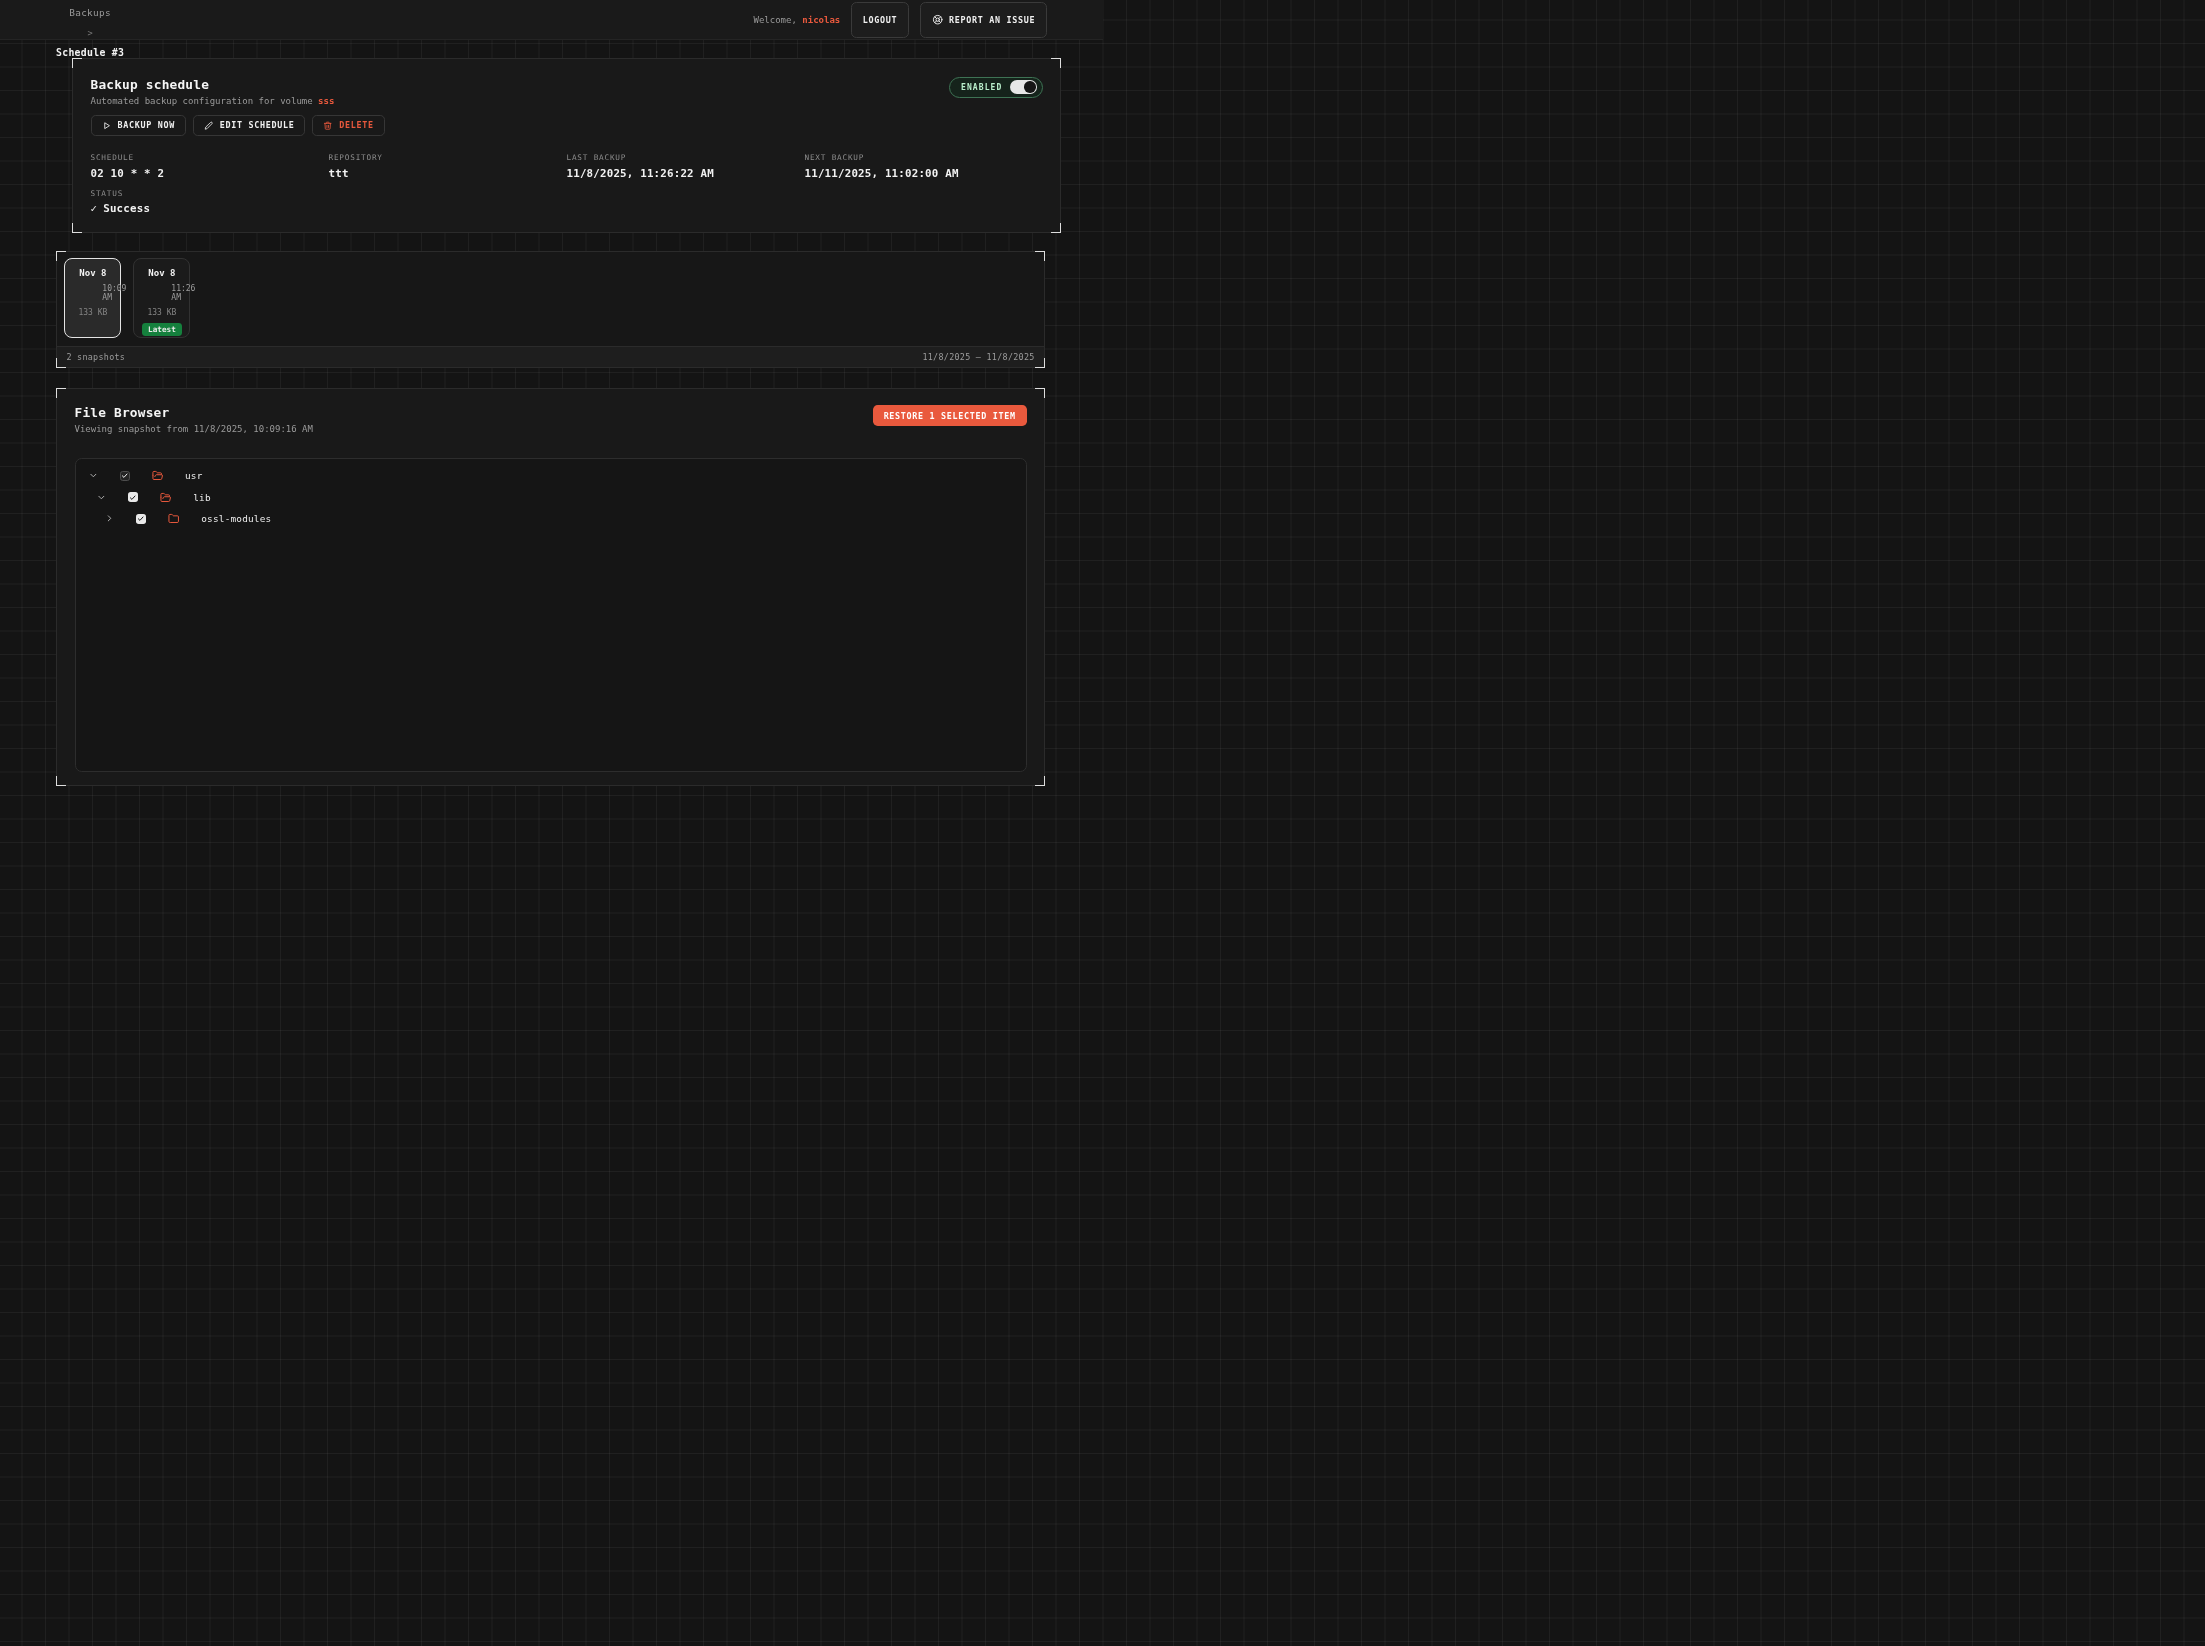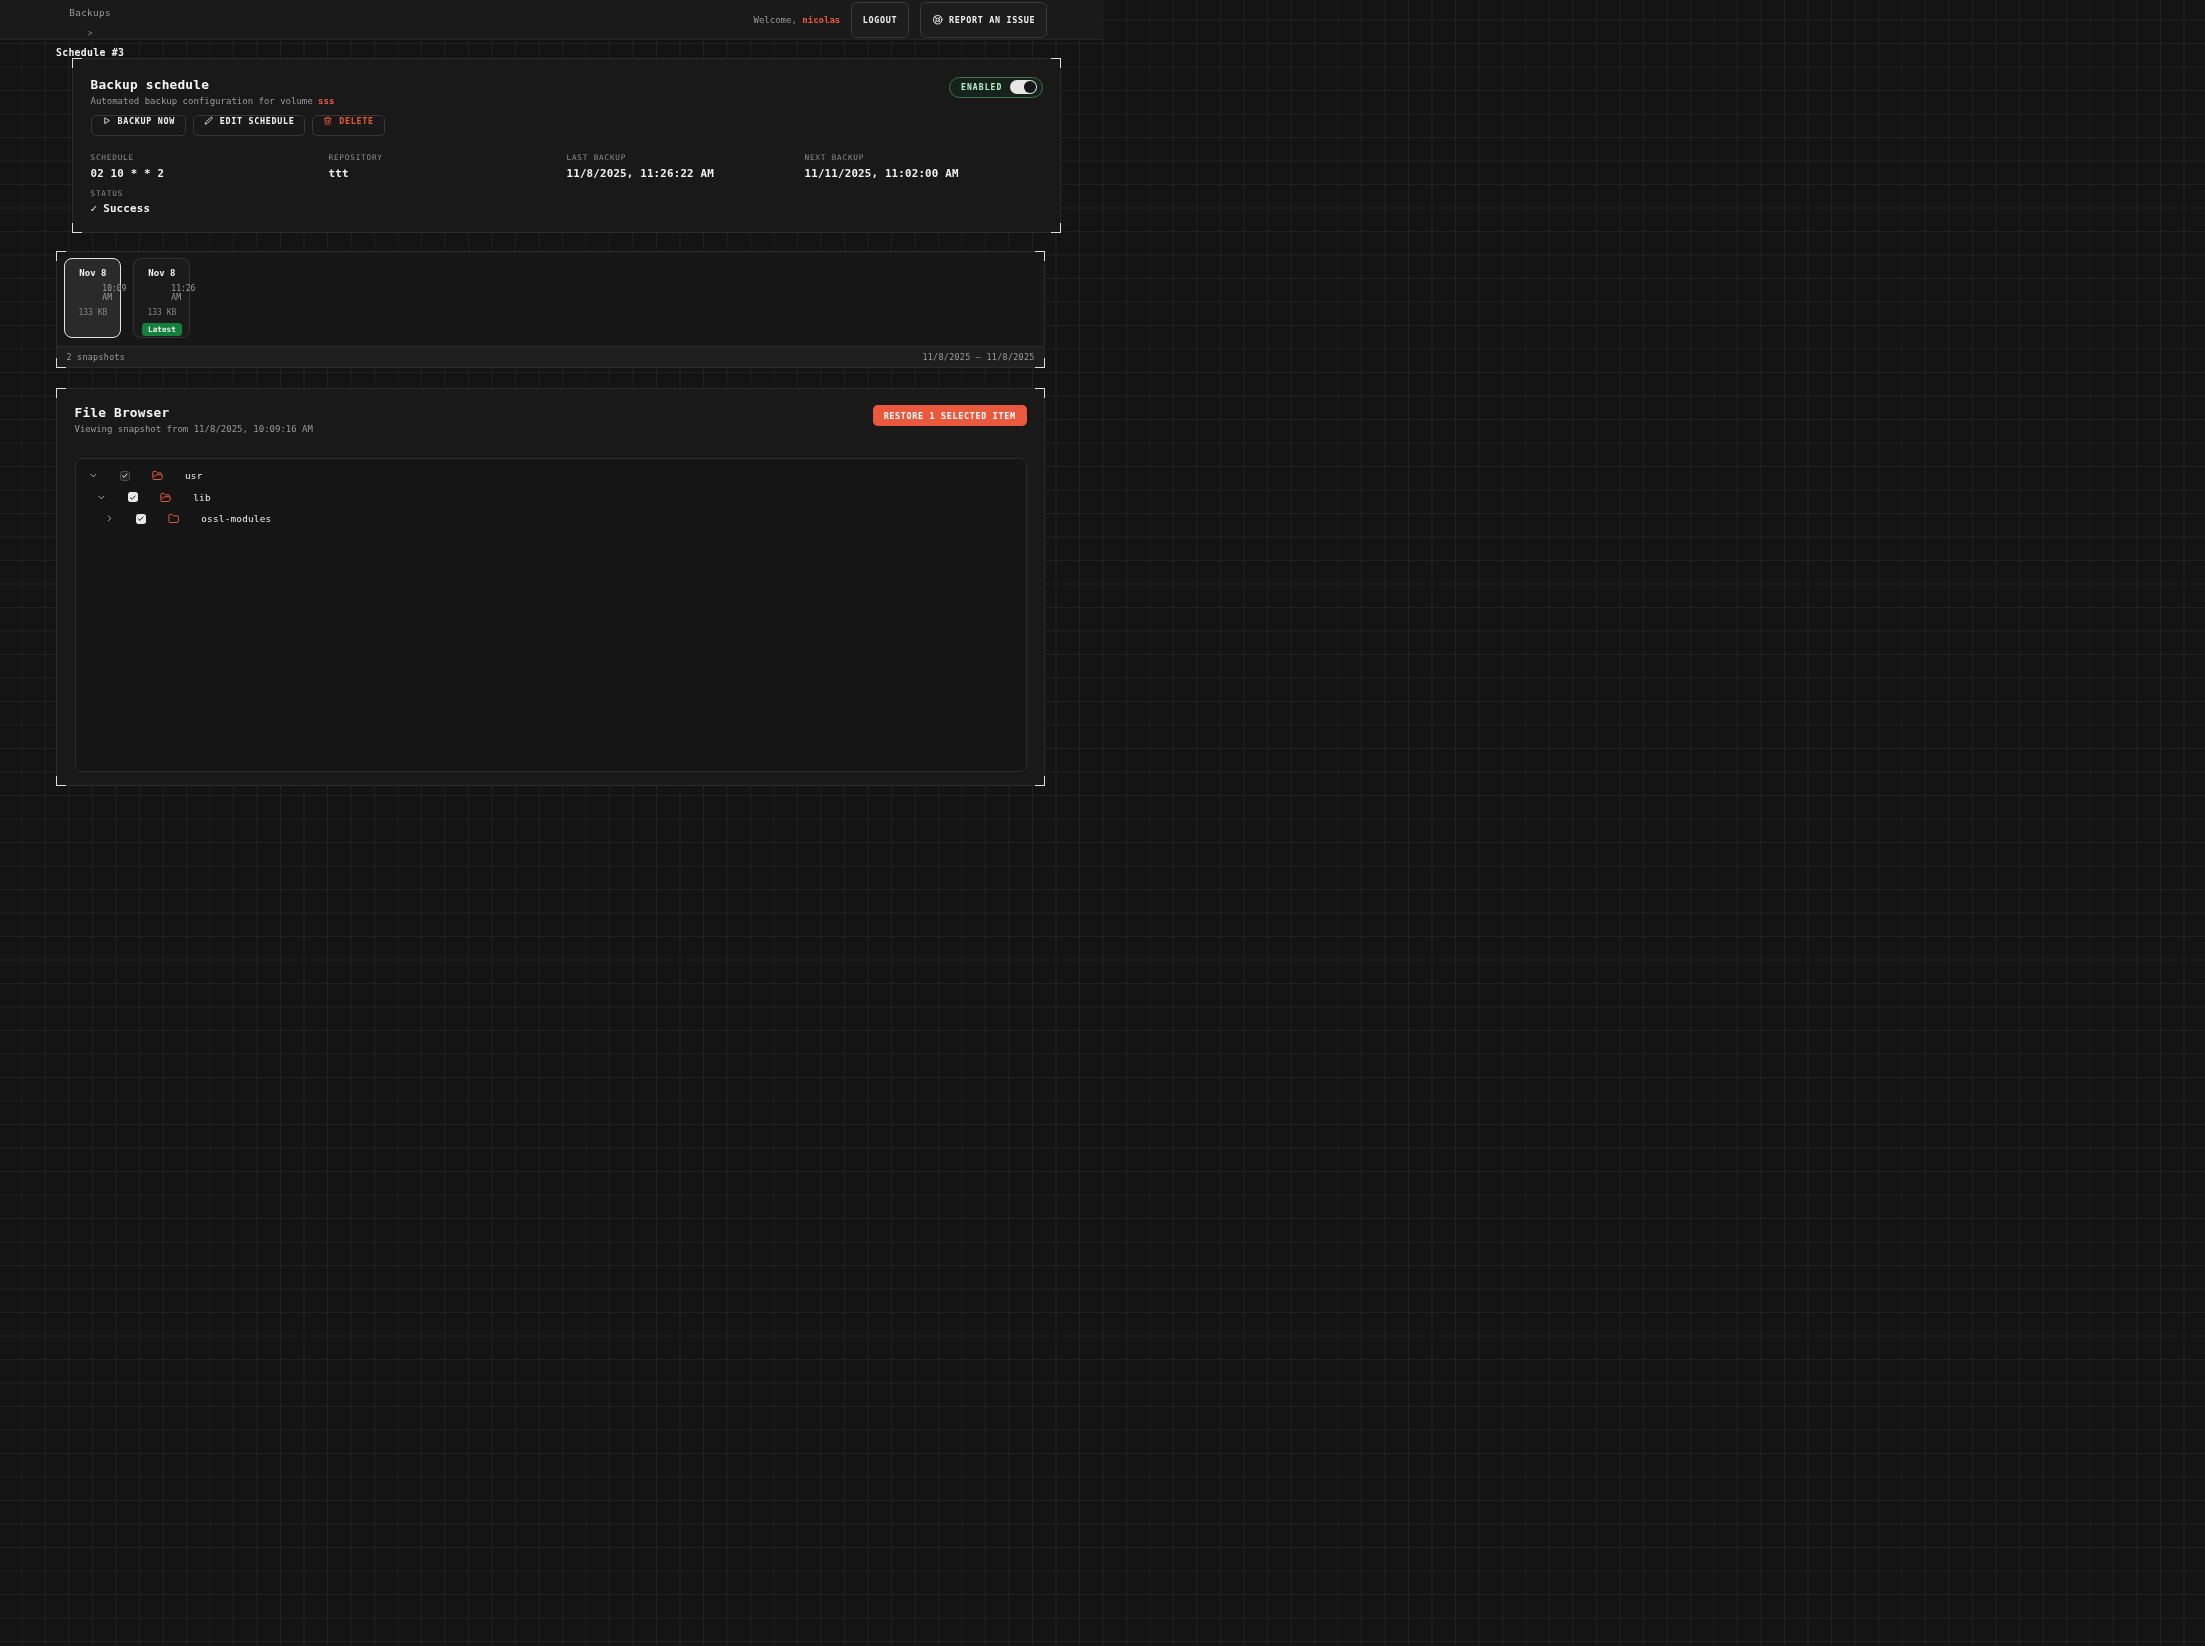--- a/index.html
+++ b/index.html
@@ -57,21 +57,21 @@
   .enabled-pill{
     display:flex; align-items:center; gap:7.4px; height:21px;
     padding:0 4.7px 0 10.8px; border-radius:672px;
     background:#15231b; border:0.7px solid #3e7354; cursor:pointer;
   }
   .enabled-pill .lab{ color:#baf0cc; font-size:8px; font-weight:bold; letter-spacing:1.1px; }
   .switch{ position:relative; width:27px; height:14px; border-radius:7.4px; background:#e7e7e7; }
   .switch .knob{ position:absolute; top:1.3px; right:1.3px; width:11.4px; height:11.4px; border-radius:50%; background:#161616; }
   .actions{ display:flex; gap:6.7px; margin-top:9.4px; }
   .act-btn{
-    display:flex; gap:6.7px; height:21px; padding:0 10px;
+    display:flex; align-items:center; gap:6.7px; height:21px; padding:0 10px;
     background:transparent; border:0.7px solid #363636; border-radius:4.7px;
     color:#f0f0f0; font-family:inherit; font-size:8.4px; font-weight:bold;
     letter-spacing:0.7px; cursor:pointer;
   }
   .act-btn.danger{ color:#e9593d; }
   .detail-grid{ display:grid; grid-template-columns:repeat(4,1fr); margin-top:17.5px; }
   .fld-label{ font-size:7.7px; color:#8d8d8d; letter-spacing:0.8px; }
   .fld-value{ margin-top:4.7px; font-size:10.8px; font-weight:bold; color:#f2f2f2; letter-spacing:0.2px; }
   .status-block{ margin-top:8.7px; }
   .status-val{ display:flex; align-items:center; gap:6px; }

